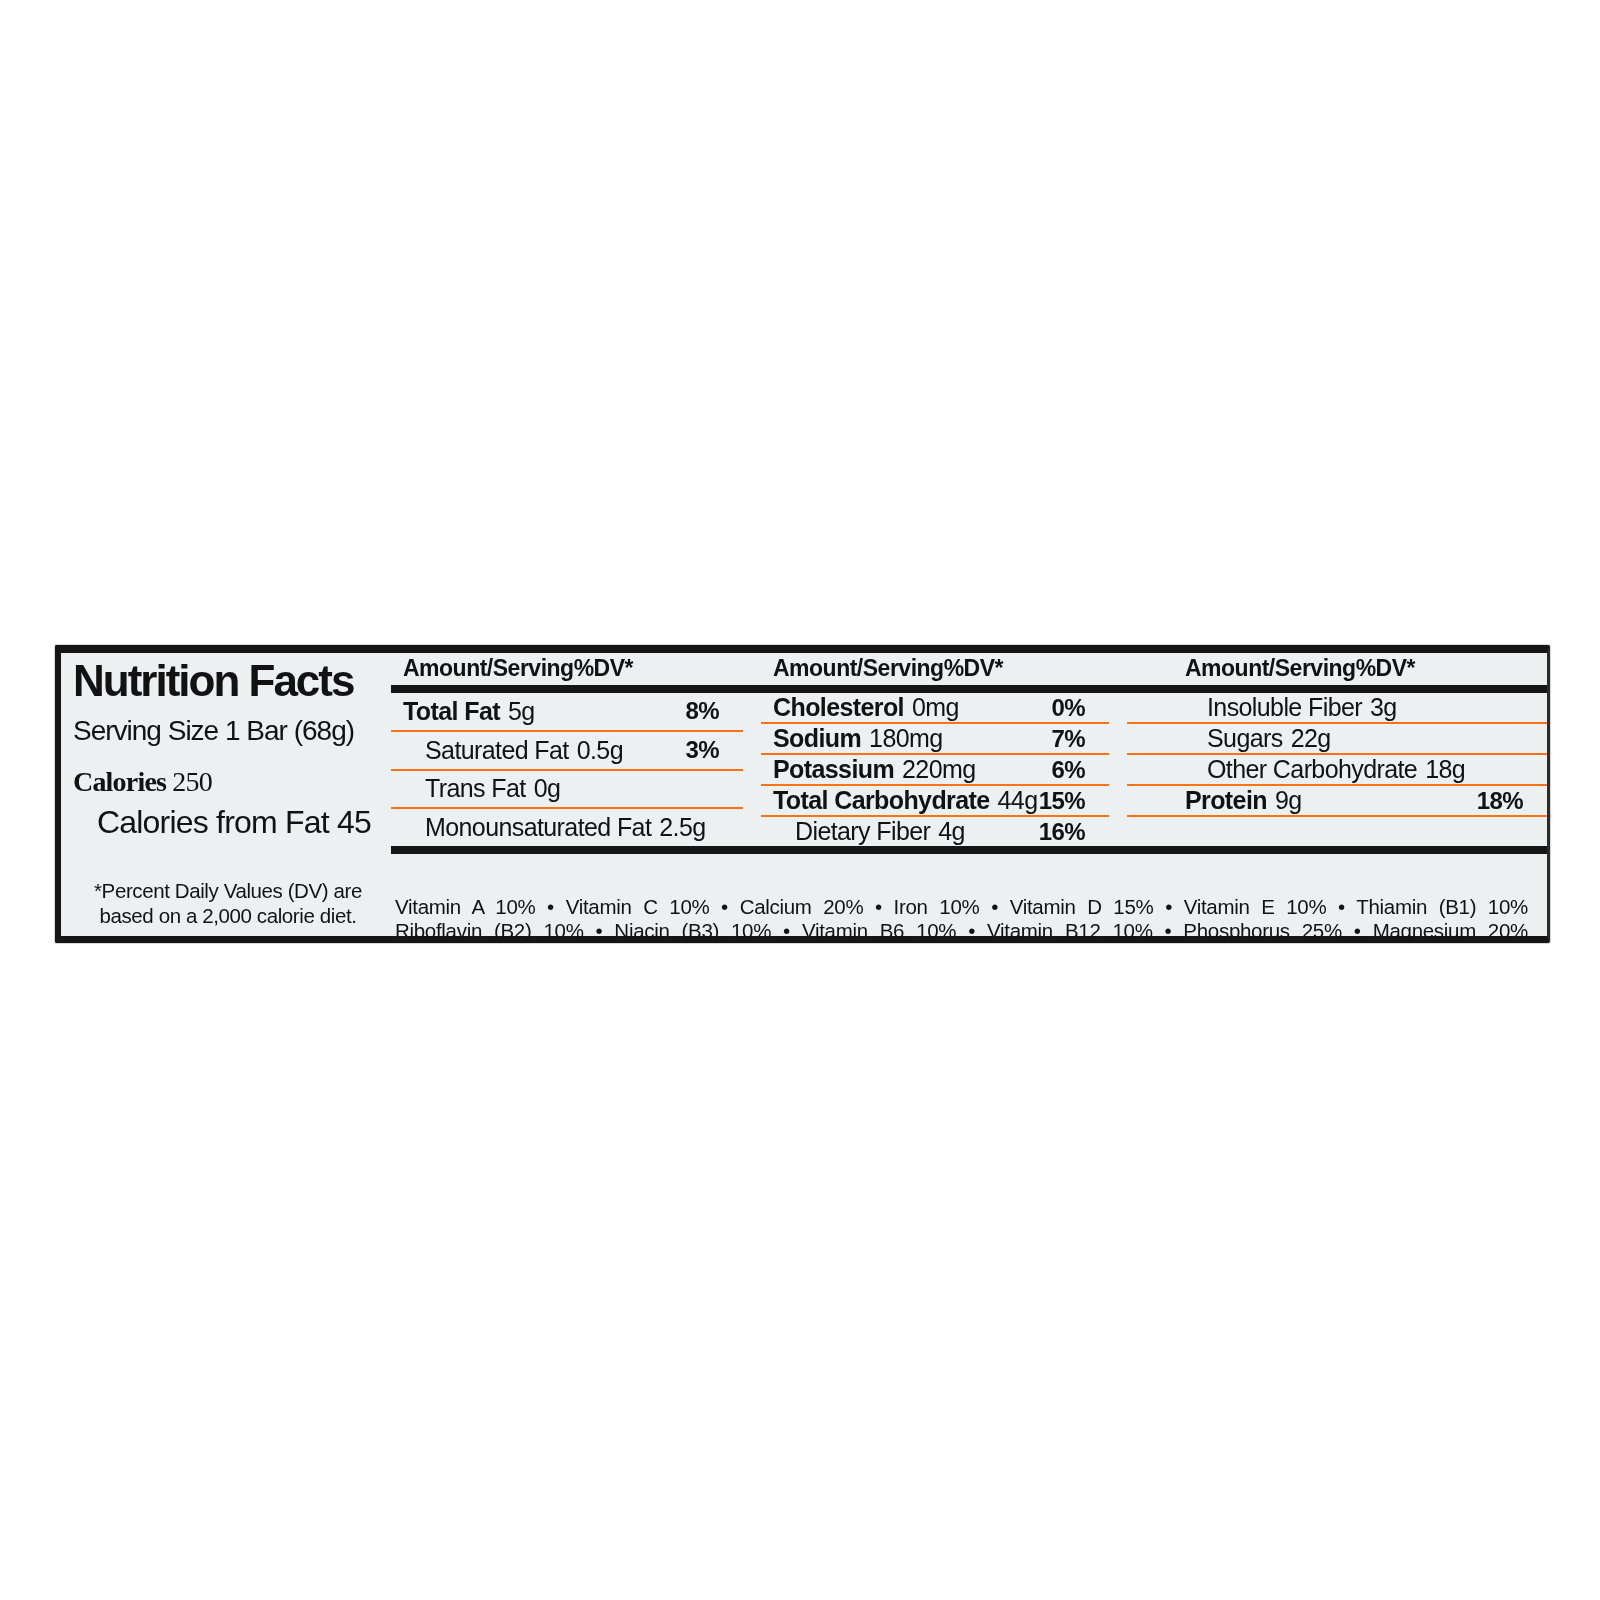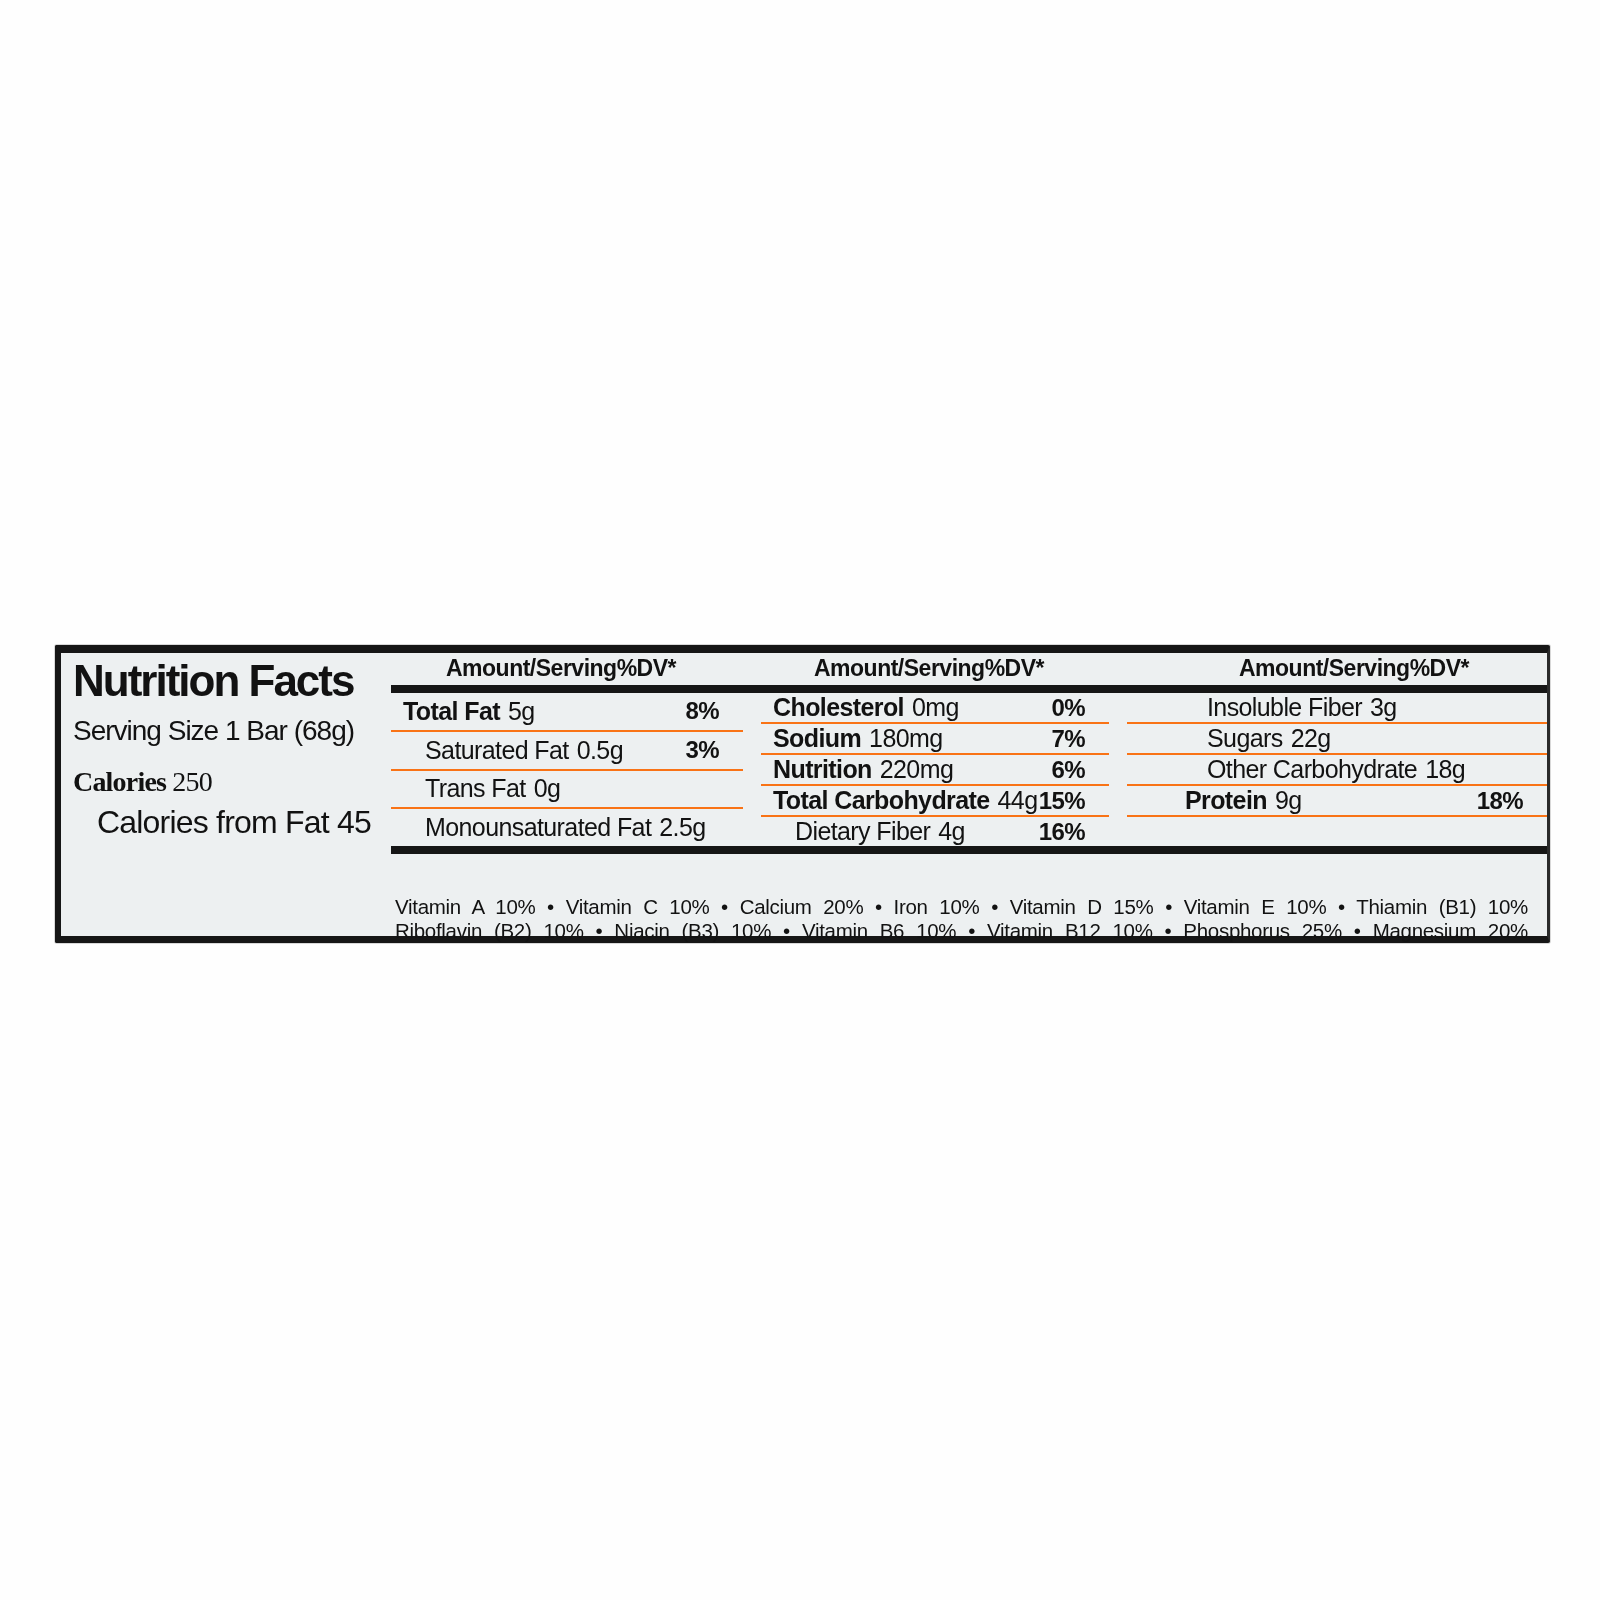--- a/index.html
+++ b/index.html
@@ -63,21 +63,21 @@
 
   
   .right-panel {
     flex: 1;
     display: grid;
     grid-template-columns: 352px 348px 1fr;
     grid-template-rows: 32px 8px 1fr 8px auto;
     column-gap: 18px;
   }
   .col-header {
-    display: flex; justify-content: center; align-items: flex-end;
+    display: flex; justify-content: flex-start; align-items: flex-end;
     font-size: 23px; font-weight: bold; letter-spacing: -0.5px;
     padding: 0 24px 3px 12px;
     white-space: nowrap;
   }
   .col-header.c3 { padding-left: 58px; }
   .thick-bar {
     grid-column: 1 / -1;
     background: #161616;
   }
   .col-rows { display: flex; flex-direction: column; }
@@ -118,20 +118,24 @@
 <body>
 
 <div class="page">
   <div class="nf-label">
 
     <div class="left-panel">
       <div class="nf-title">Nutrition Facts</div>
       <div class="nf-serving">Serving Size 1 Bar (68g)</div>
       <div class="nf-calories"><span class="b">Calories</span>&nbsp;<span>250</span></div>
       <div class="nf-fromfat">Calories from Fat 45</div>
+      <div class="nf-footnote">
+        <div>*Percent Daily Values (DV) are</div>
+        <div>based on a 2,000 calorie diet.</div>
+      </div>
     </div>
 
     <div class="right-panel">
 
       <div class="col-header c1">
         <span>Amount/Serving</span>
         <span>%DV*</span>
       </div>
       <div class="col-header c2">
         <span>Amount/Serving</span>
@@ -172,21 +176,21 @@
           <span class="nname">Cholesterol</span>
           <span class="namount">0mg</span>
           <span class="ndv">0%</span>
         </div>
         <div class="row">
           <span class="nname">Sodium</span>
           <span class="namount">180mg</span>
           <span class="ndv">7%</span>
         </div>
         <div class="row">
-          <span class="nname">Nutrition</span>
+          <span class="nname">Potassium</span>
           <span class="namount">220mg</span>
           <span class="ndv">6%</span>
         </div>
         <div class="row">
           <span class="nname">Total Carbohydrate</span>
           <span class="namount">44g</span>
           <span class="ndv">15%</span>
         </div>
         <div class="row indent">
           <span class="nname reg">Dietary Fiber</span>

